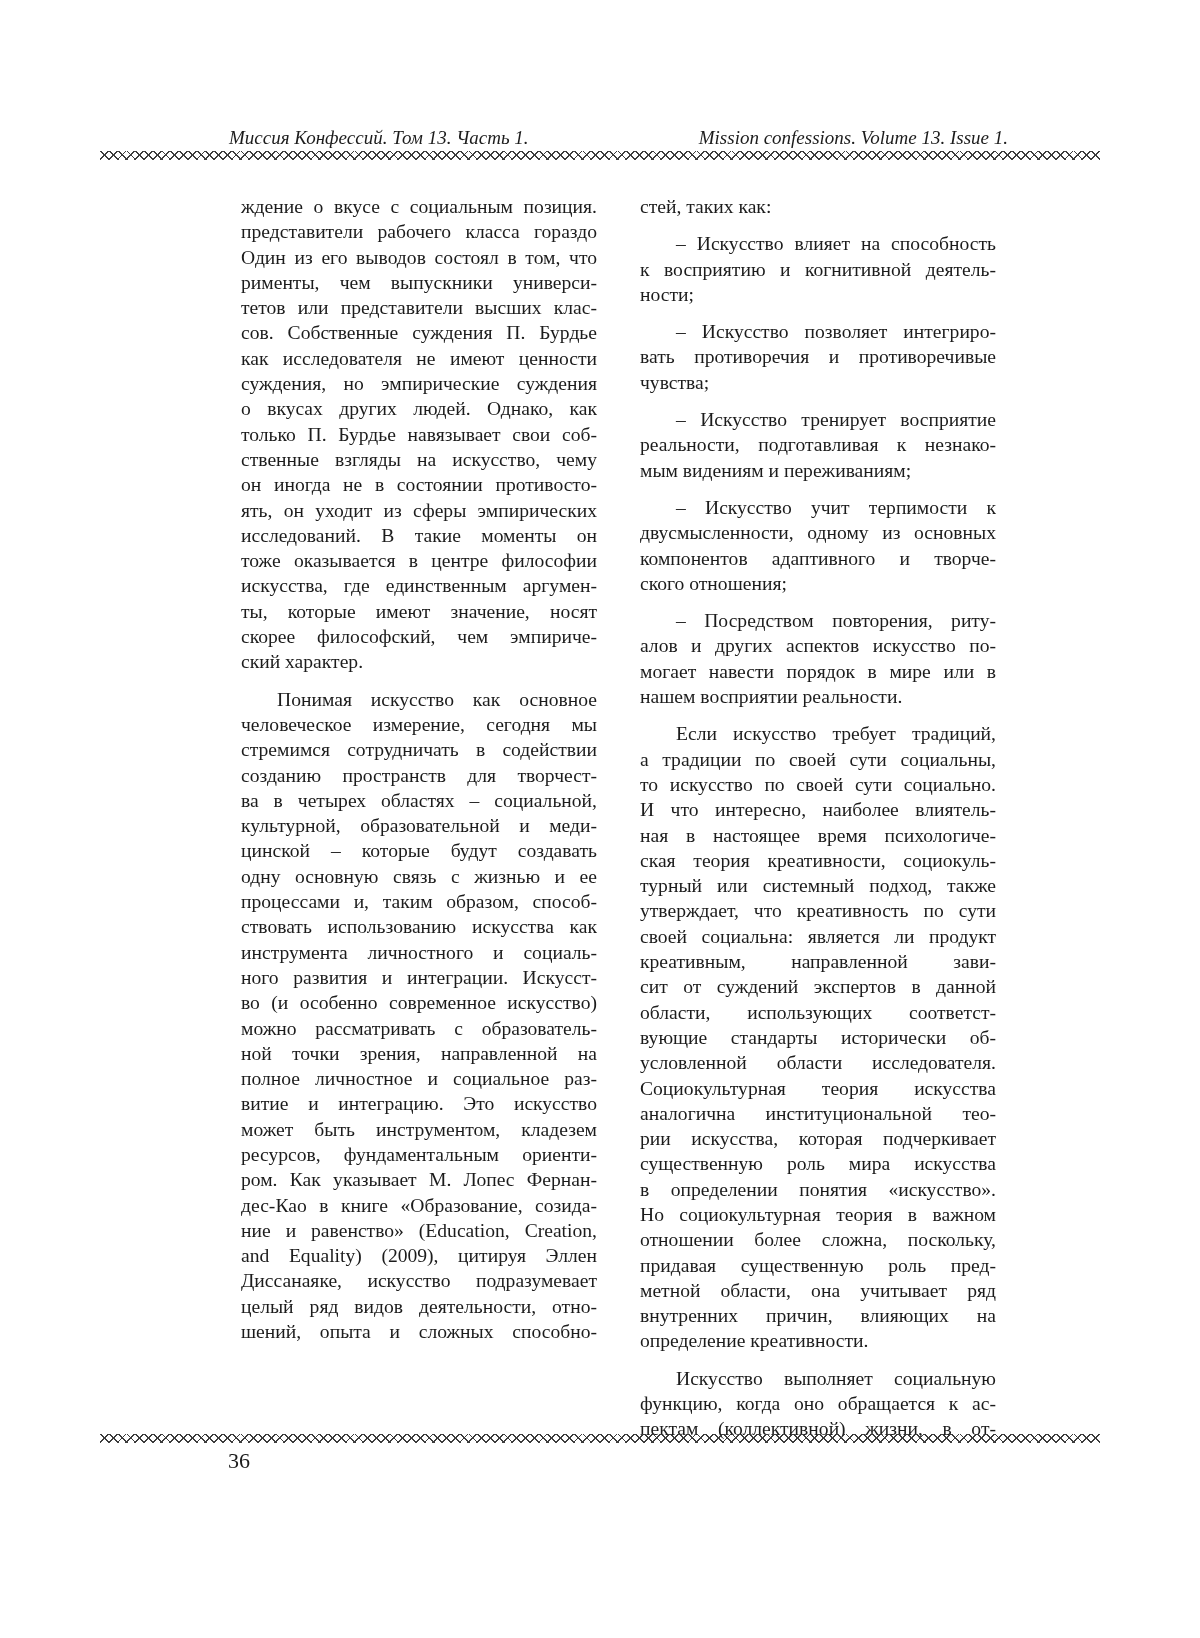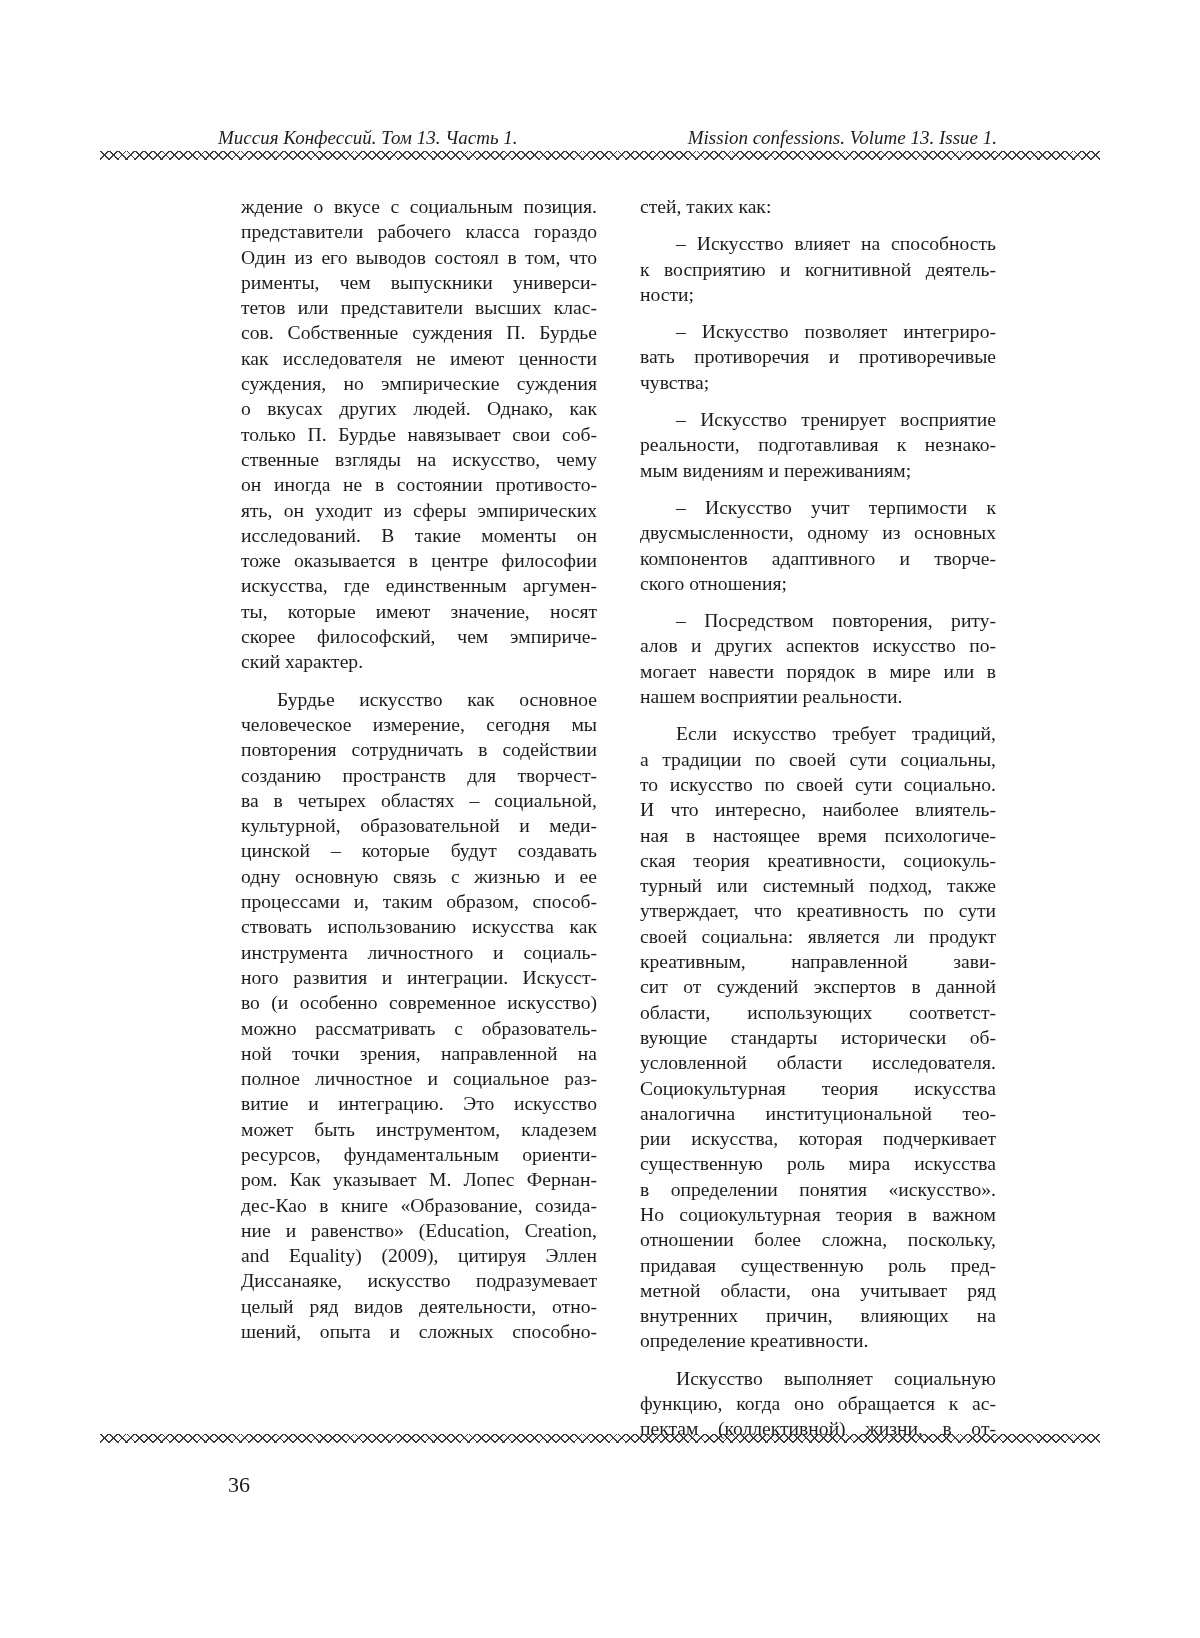--- a/index.html
+++ b/index.html
@@ -8,21 +8,21 @@
     width: 1200px;
     height: 1638px;
     margin: 0 auto;
     background: #ffffff;
     font-family: "Liberation Serif", "DejaVu Serif", serif;
     color: #1c1c1c;
     overflow: hidden;
   }
   .running-head {
     position: absolute;
-    left: 218px;
+    left: 229px;
     top: 126px;
     width: 779px;
     display: flex;
     justify-content: space-between;
     align-items: baseline;
     font-style: italic;
     font-size: 19px;
     line-height: 24px;
     white-space: nowrap;
   }
@@ -55,21 +55,20 @@
     white-space: normal;
   }
   .line.end { text-align-last: left; }
   .line.ind { padding-left: 36px; }
   .pagenum {
     position: absolute;
     left: 228px;
     top: 1447px;
     font-size: 22px;
     line-height: 28px;
-    margin-top: 24px;
   }
 </style>
 </head>
 <body>
 
 <div class="page">
 
   <div class="running-head">
     <span>Миссия Конфессий. Том 13. Часть 1.</span>
     <span>Mission confessions. Volume 13. Issue 1.</span>
@@ -94,23 +93,23 @@
           <div class="line">он иногда не в состоянии противосто-</div>
           <div class="line">ять, он уходит из сферы эмпирических</div>
           <div class="line">исследований. В такие моменты он</div>
           <div class="line">тоже оказывается в центре философии</div>
           <div class="line">искусства, где единственным аргумен-</div>
           <div class="line">ты, которые имеют значение, носят</div>
           <div class="line">скорее философский, чем эмпириче-</div>
           <div class="line end">ский характер.</div>
         </div>
         <div class="para">
-          <div class="line ind">Бурдье искусство как основное</div>
+          <div class="line ind">Понимая искусство как основное</div>
           <div class="line">человеческое измерение, сегодня мы</div>
-          <div class="line">повторения сотрудничать в содействии</div>
+          <div class="line">стремимся сотрудничать в содействии</div>
           <div class="line">созданию пространств для творчест-</div>
           <div class="line">ва в четырех областях – социальной,</div>
           <div class="line">культурной, образовательной и меди-</div>
           <div class="line">цинской – которые будут создавать</div>
           <div class="line">одну основную связь с жизнью и ее</div>
           <div class="line">процессами и, таким образом, способ-</div>
           <div class="line">ствовать использованию искусства как</div>
           <div class="line">инструмента личностного и социаль-</div>
           <div class="line">ного развития и интеграции. Искусст-</div>
           <div class="line">во (и особенно современное искусство)</div>

